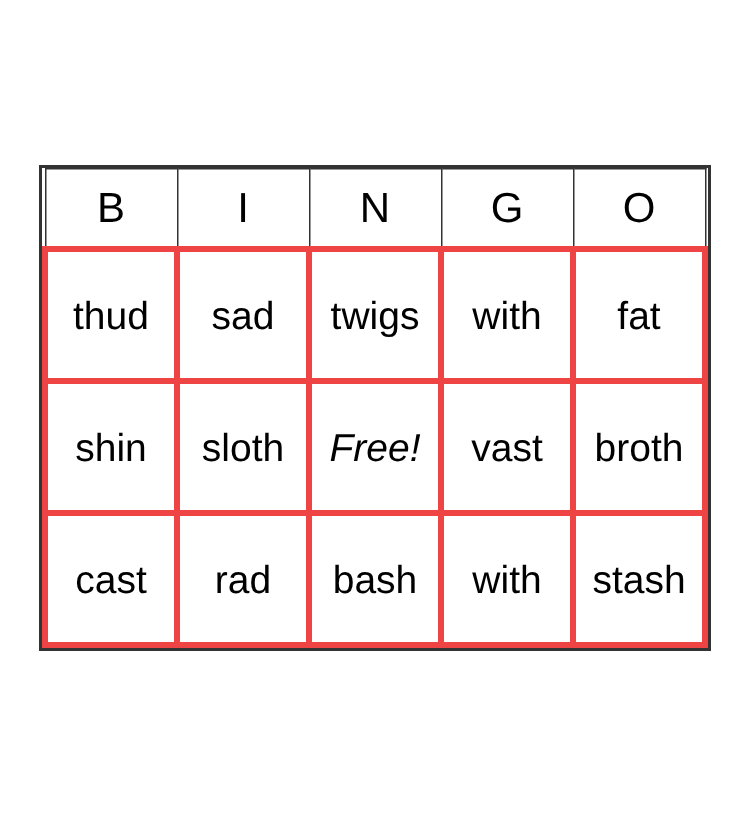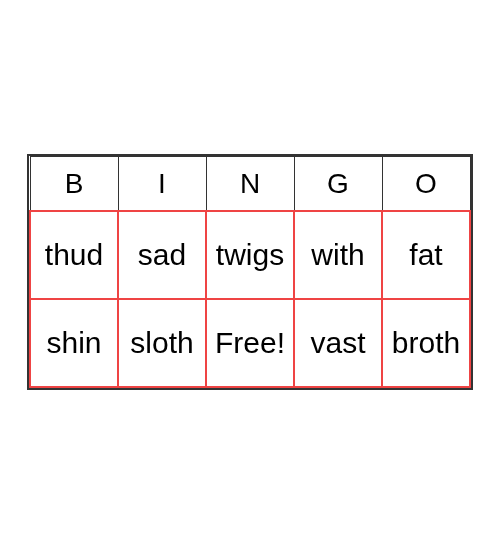--- a/index.html
+++ b/index.html
@@ -22,37 +22,38 @@
       border: 2px solid #333;
       display: inline-block;
     }
 
     .bingo-table {
       border-collapse: collapse;
     }
 
     .bingo-table td,
     .bingo-table th {
-      border: 2px solid #ef4444;
+      border: 4px solid #ef4444;
       text-align: center;
       vertical-align: middle;
       width: 88px;
       height: 88px;
-      font-size: 30px;
+      font-size: 26px;
     }
 
     .bingo-table th {
       font-size: 28px;
       font-weight: normal;
       height: 54px;
       border: 1px solid #333;
     }
 
     .free-cell {
       font-size: 20px;
+      font-style: italic;
     }
   </style>
 </head>
 <body>
 
 <div class="bingo-card">
   <table class="bingo-table">
     <thead>
       <tr>
         <th>B</th>
@@ -70,15 +71,22 @@
           <td>with</td>
           <td>fat</td>
         </tr>
         <tr>
           <td>shin</td>
           <td>sloth</td>
           <td class="free-cell">Free!</td>
           <td>vast</td>
           <td>broth</td>
         </tr>
+        <tr>
+          <td>cast</td>
+          <td>rad</td>
+          <td>bash</td>
+          <td>with</td>
+          <td>stash</td>
+        </tr>
       </tbody>
   </table>
 </div>
 
 </body></html>

